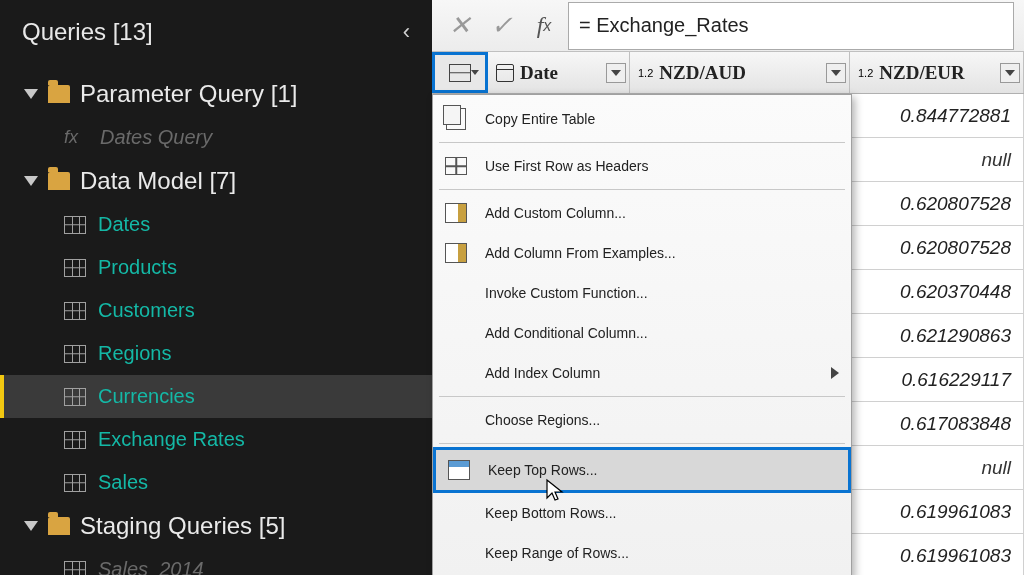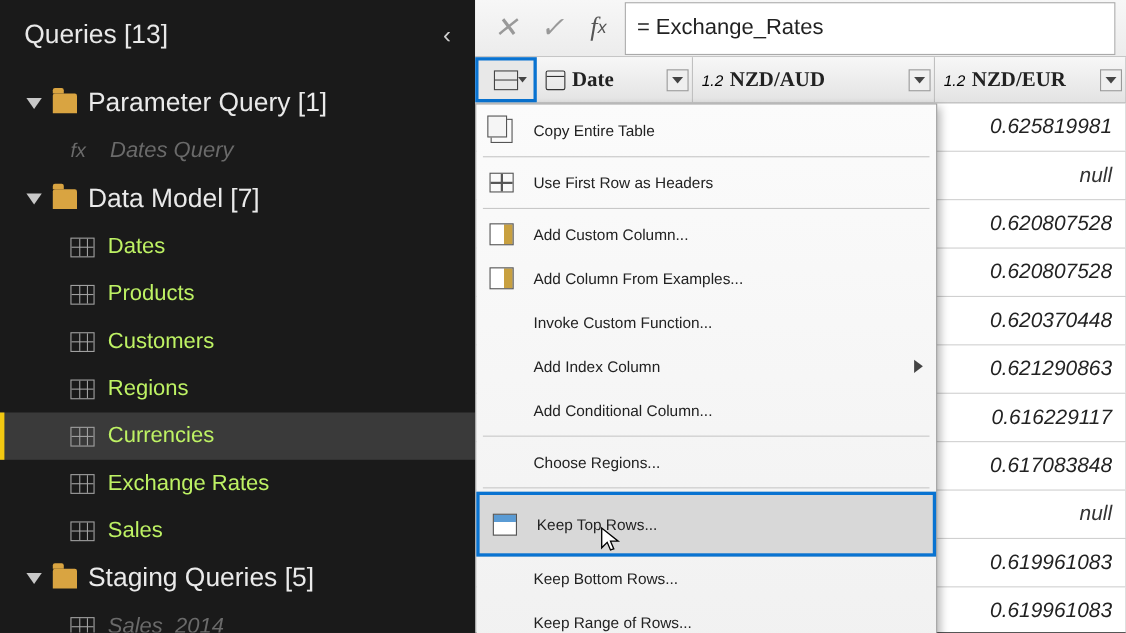--- a/index.html
+++ b/index.html
@@ -10,21 +10,21 @@
 .sidebar-header { display: flex; align-items: center; justify-content: space-between; padding: 18px 22px 18px 22px; }
 .sidebar-title { font-size: 24px; font-weight: 400; color: #e8e8e8; }
 .collapse-chevron { font-size: 22px; color: #d0d0d0; cursor: pointer; }
 
 .tree { padding: 8px 0 0 0; }
 .group-header { display: flex; align-items: center; gap: 10px; padding: 8px 10px 8px 24px; font-size: 24px; color: #eaeaea; }
 .caret { width: 0; height: 0; border-left: 7px solid transparent; border-right: 7px solid transparent; border-top: 10px solid #c8c8c8; }
 .folder-icon { width: 22px; height: 18px; background: #d9a441; border-radius: 2px 2px 0 0; position: relative; }
 .folder-icon::before { content: ""; position: absolute; top: -5px; left: 0; width: 10px; height: 5px; background: #d9a441; border-radius: 2px 2px 0 0; }
 
-.tree-item { display: flex; align-items: center; gap: 12px; padding: 10px 10px 10px 60px; font-size: 20px; color: #bef264; border-left: 4px solid transparent; }
+.tree-item { display: flex; align-items: center; gap: 12px; padding: 10px 10px 10px 60px; font-size: 20px; color: #14b8a6; border-left: 4px solid transparent; }
 .tree-item.disabled { color: #6a6a6a; font-style: italic; }
 .tree-item.selected { background: #3a3a3a; border-left: 4px solid #f2c811; }
 .fx-icon { font-style: italic; font-size: 18px; color: #6a6a6a; width: 24px; }
 .table-icon { width: 22px; height: 18px; border: 1.5px solid #a0a0a0; position: relative; flex-shrink: 0; }
 .table-icon::before { content: ""; position: absolute; top: 50%; left: 0; right: 0; height: 1.5px; background: #a0a0a0; transform: translateY(-50%); }
 .table-icon::after { content: ""; position: absolute; left: 33%; top: 0; bottom: 0; width: 1.5px; background: #a0a0a0; box-shadow: 7px 0 0 #a0a0a0; }
 
 
 .main { flex: 1; display: flex; flex-direction: column; background: #fff; position: relative; }
 .formula-bar { height: 52px; background: linear-gradient(#f7f7f7, #ececec); border-bottom: 1px solid #c0c0c0; display: flex; align-items: center; padding: 0 10px; gap: 6px; }
@@ -34,38 +34,38 @@
 .fb-btn.fx { font-style: italic; font-family: serif; color: #555; font-size: 24px; }
 .formula-input { flex: 1; height: 48px; background: #fff; border: 1px solid #aaa; padding: 0 10px; font-size: 20px; color: #222; }
 
 
 .col-headers { height: 42px; background: linear-gradient(#f7f7f7, #e3e3e3); border-bottom: 1px solid #b0b0b0; display: flex; }
 .col-corner { width: 56px; border: 3px solid #0973d1; display: flex; align-items: center; justify-content: center; background: #e8e8e8; }
 .corner-inner { width: 22px; height: 18px; border: 1.5px solid #444; position: relative; }
 .corner-inner::before { content: ""; position: absolute; top: 50%; left: 0; right: 0; height: 1.5px; background: #444; transform: translateY(-50%); }
 .corner-inner::after { content:""; position:absolute; right:-9px; top:5px; border-left:4px solid transparent; border-right:4px solid transparent; border-top:5px solid #444; }
 .col-cell { display: flex; align-items: center; border-right: 1px solid #c0c0c0; padding: 0 8px; gap: 6px; position: relative; }
-.col-cell .type-ico { font-size: 14px; font-style: italic; }
+.col-cell .type-ico { font-size: 11px; }
 .col-cell .col-name { font-size: 19px; font-weight: 600; color: #222; font-family: Liberation Serif, serif; }
 .col-dd { position: absolute; right: 3px; top: 50%; transform: translateY(-50%); width: 20px; height: 20px; background: #efefef; border: 1px solid #999; display: flex; align-items: center; justify-content: center; }
 .col-dd::after { content: ""; border-left: 5px solid transparent; border-right: 5px solid transparent; border-top: 6px solid #444; }
 .cal-ico { width: 18px; height: 18px; border: 1.5px solid #333; border-radius: 2px; position: relative; }
 .cal-ico::before { content:""; position:absolute; top:4px; left:0; right:0; height:1.5px; background:#333; }
 
 
 .data-rows { position: absolute; top: 94px; left: 0; right: 0; bottom: 0; }
 .data-row { height: 44px; border-bottom: 1px solid #d0d0d0; display: flex; }
 .cell { border-right: 1px solid #d0d0d0; display: flex; align-items: center; justify-content: flex-end; padding: 0 12px; font-size: 19px; color: #222; font-style: italic; }
 .cell.null { font-style: italic; color: #333; }
 .c-eur { width: 174px; }
 
 
 .context-menu { position: absolute; top: 94px; left: 432px; width: 420px; background: linear-gradient(#fbfbfb, #f1f1f1); border: 1px solid #a0a0a0; box-shadow: 3px 3px 8px rgba(0,0,0,0.3); z-index: 10; padding: 4px 0; }
 .cm-item { display: flex; align-items: center; height: 40px; padding: 0 14px 0 8px; gap: 14px; font-size: 14px; color: #222; position: relative; }
-.cm-item.hl { background: #d8d8d8; border: 3px solid #0973d1; height: 59px; }
+.cm-item.hl { background: #d8d8d8; border: 3px solid #0973d1; height: 46px; }
 .cm-ico { width: 30px; height: 26px; display: flex; align-items: center; justify-content: center; flex-shrink: 0; }
 .cm-sep { height: 1px; background: #c8c8c8; margin: 3px 6px; }
 .cm-arrow { position: absolute; right: 12px; border-top: 6px solid transparent; border-bottom: 6px solid transparent; border-left: 8px solid #444; }
 .mini-table { width: 22px; height: 18px; border: 1.5px solid #555; position: relative; }
 .mini-table::before { content:""; position:absolute; top:50%; left:0; right:0; height:1.5px; background:#555; transform:translateY(-50%);}
 .mini-table::after { content:""; position:absolute; left:50%; top:0; bottom:0; width:1.5px; background:#555; transform:translateX(-50%);}
 .copy-ico { width:20px; height:22px; border:1.5px solid #555; position:relative; }
 .copy-ico::before{content:"";position:absolute;left:-4px;top:-4px;width:16px;height:18px;border:1.5px solid #555;background:#f5f5f5;}
 .addcol-ico { width:22px; height:20px; border:1.5px solid #555; position:relative; background:linear-gradient(to right, #fff 60%, #c8a040 60%);}
 .keep-ico { width:22px; height:20px; border:1.5px solid #555; position:relative; background:linear-gradient(to bottom, #5a9bd4 35%, #fff 35%);}
@@ -159,21 +159,21 @@
       </div>
       <div class="col-cell" style="width: 174px;">
         <span class="type-ico">1.2</span>
         <span class="col-name">NZD/EUR</span>
         <div class="col-dd"></div>
       </div>
     </div>
   <div class="data-rows" id="datarows">
       <div class="data-row">
         <div style="width: 418px;"></div>
-        <div class="cell c-eur">0.625819981</div>
+        <div class="cell c-eur">0.844772881</div>
       </div>
       <div class="data-row">
         <div style="width: 418px;"></div>
         <div class="cell c-eur null">null</div>
       </div>
       <div class="data-row">
         <div style="width: 418px;"></div>
         <div class="cell c-eur">0.620807528</div>
       </div>
       <div class="data-row">
@@ -234,29 +234,29 @@
     </div>
     <div class="cm-item">
       <div class="cm-ico">
         <div class="addcol-ico"></div>
       </div>
       <span>Add Column From Examples...</span>
     </div>
     <div class="cm-item">
       <div class="cm-ico"></div>
       <span>Invoke Custom Function...</span>
+    </div>
+    <div class="cm-item">
+      <div class="cm-ico"></div>
+      <span>Add Conditional Column...</span>
     </div>
     <div class="cm-item">
       <div class="cm-ico"></div>
       <span>Add Index Column</span>
       <div class="cm-arrow"></div>
-    </div>
-    <div class="cm-item">
-      <div class="cm-ico"></div>
-      <span>Add Conditional Column...</span>
     </div>
     <div class="cm-sep"></div>
     <div class="cm-item">
       <div class="cm-ico"></div>
       <span>Choose Regions...</span>
     </div>
     <div class="cm-sep"></div>
     <div class="cm-item hl">
       <div class="cm-ico">
         <div class="keep-ico"></div>

